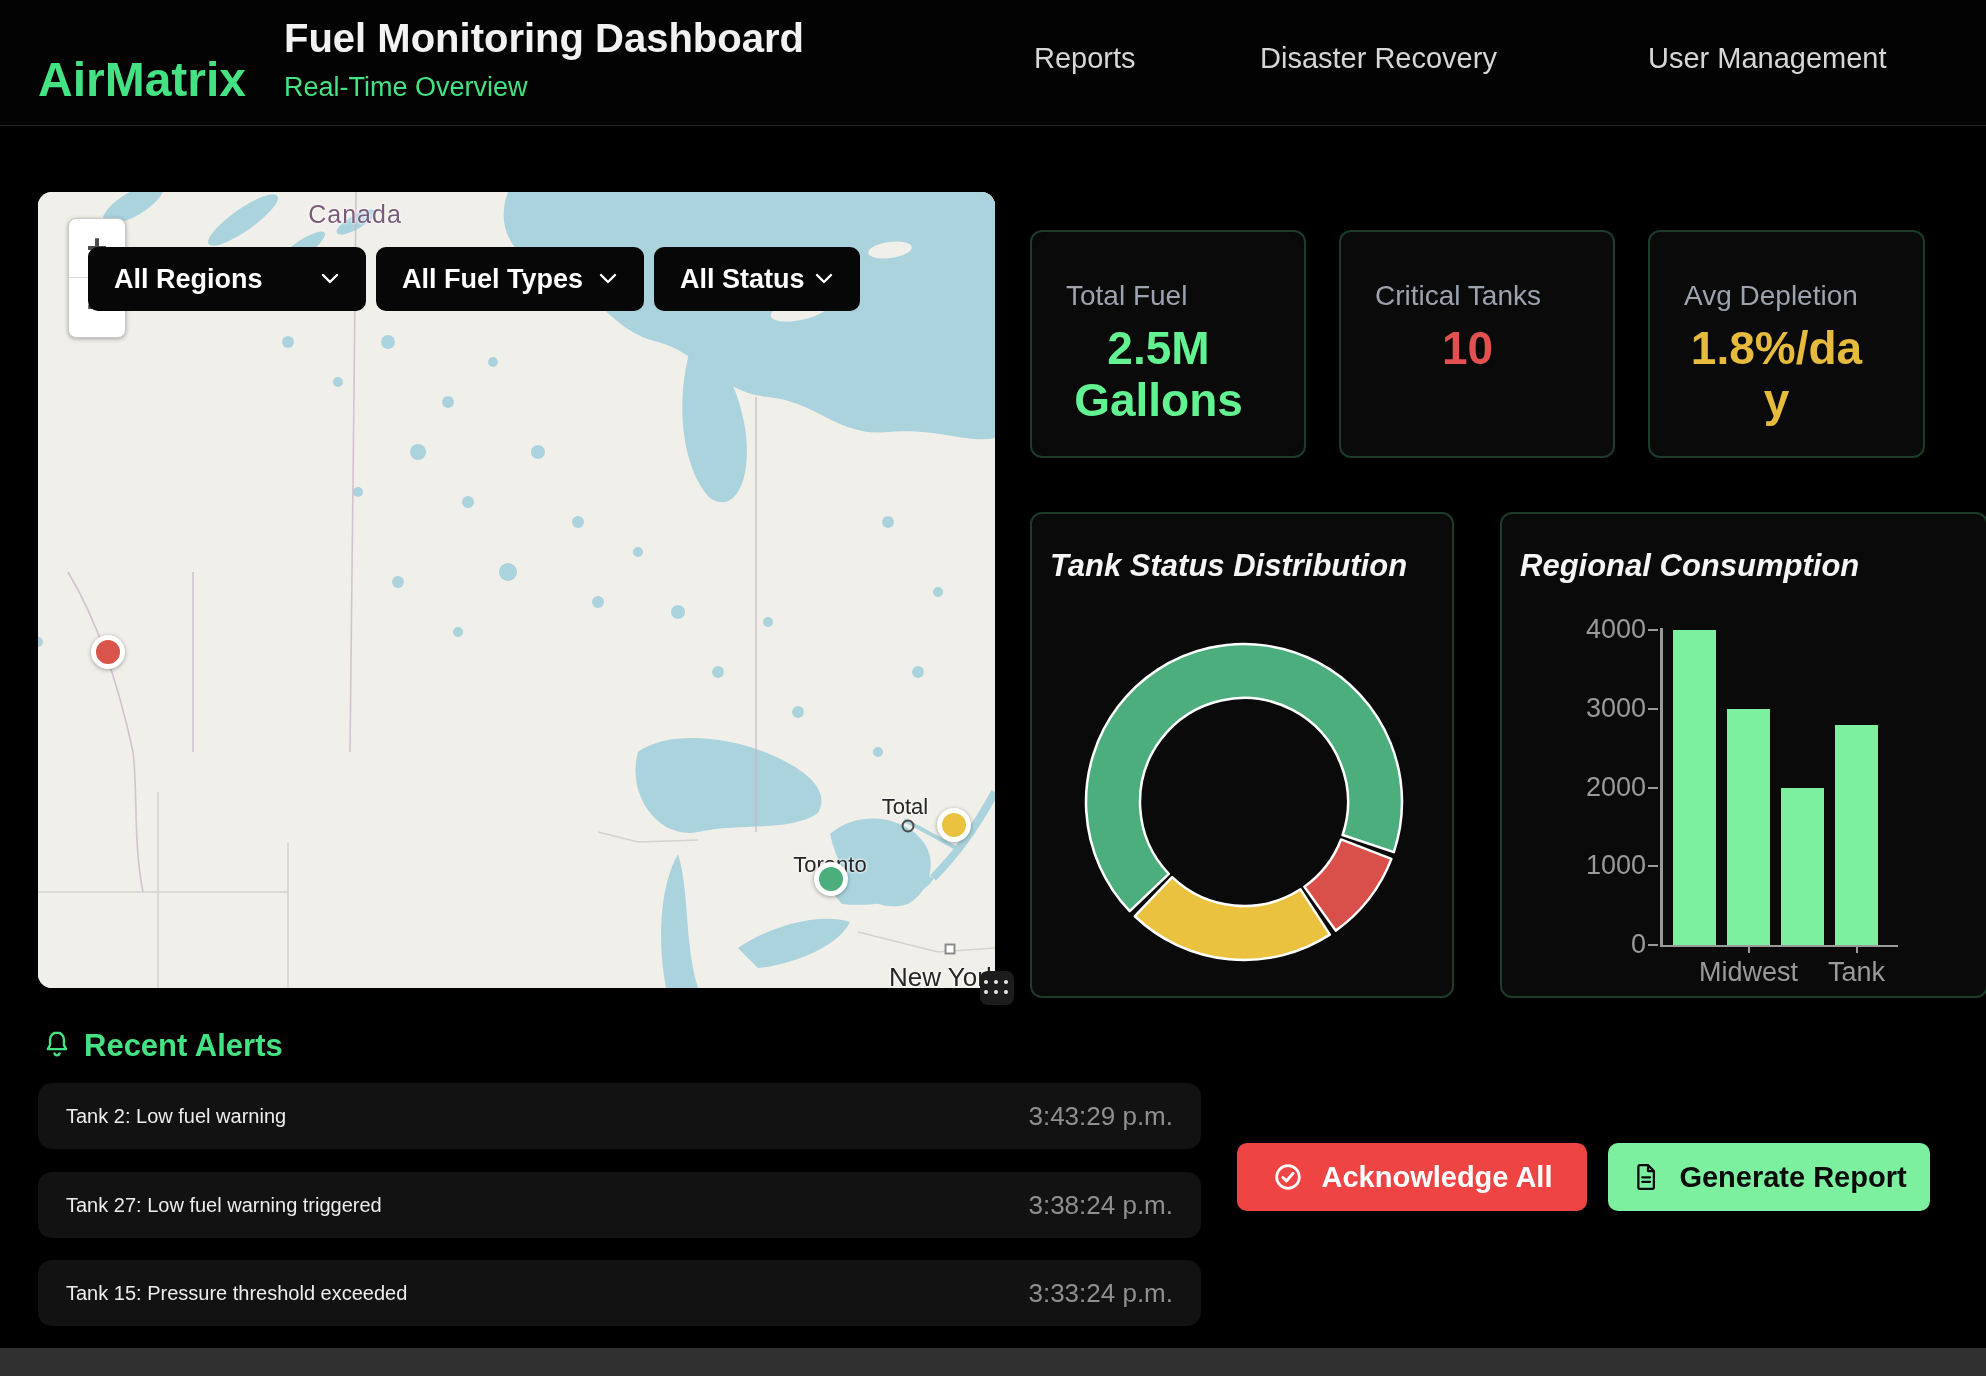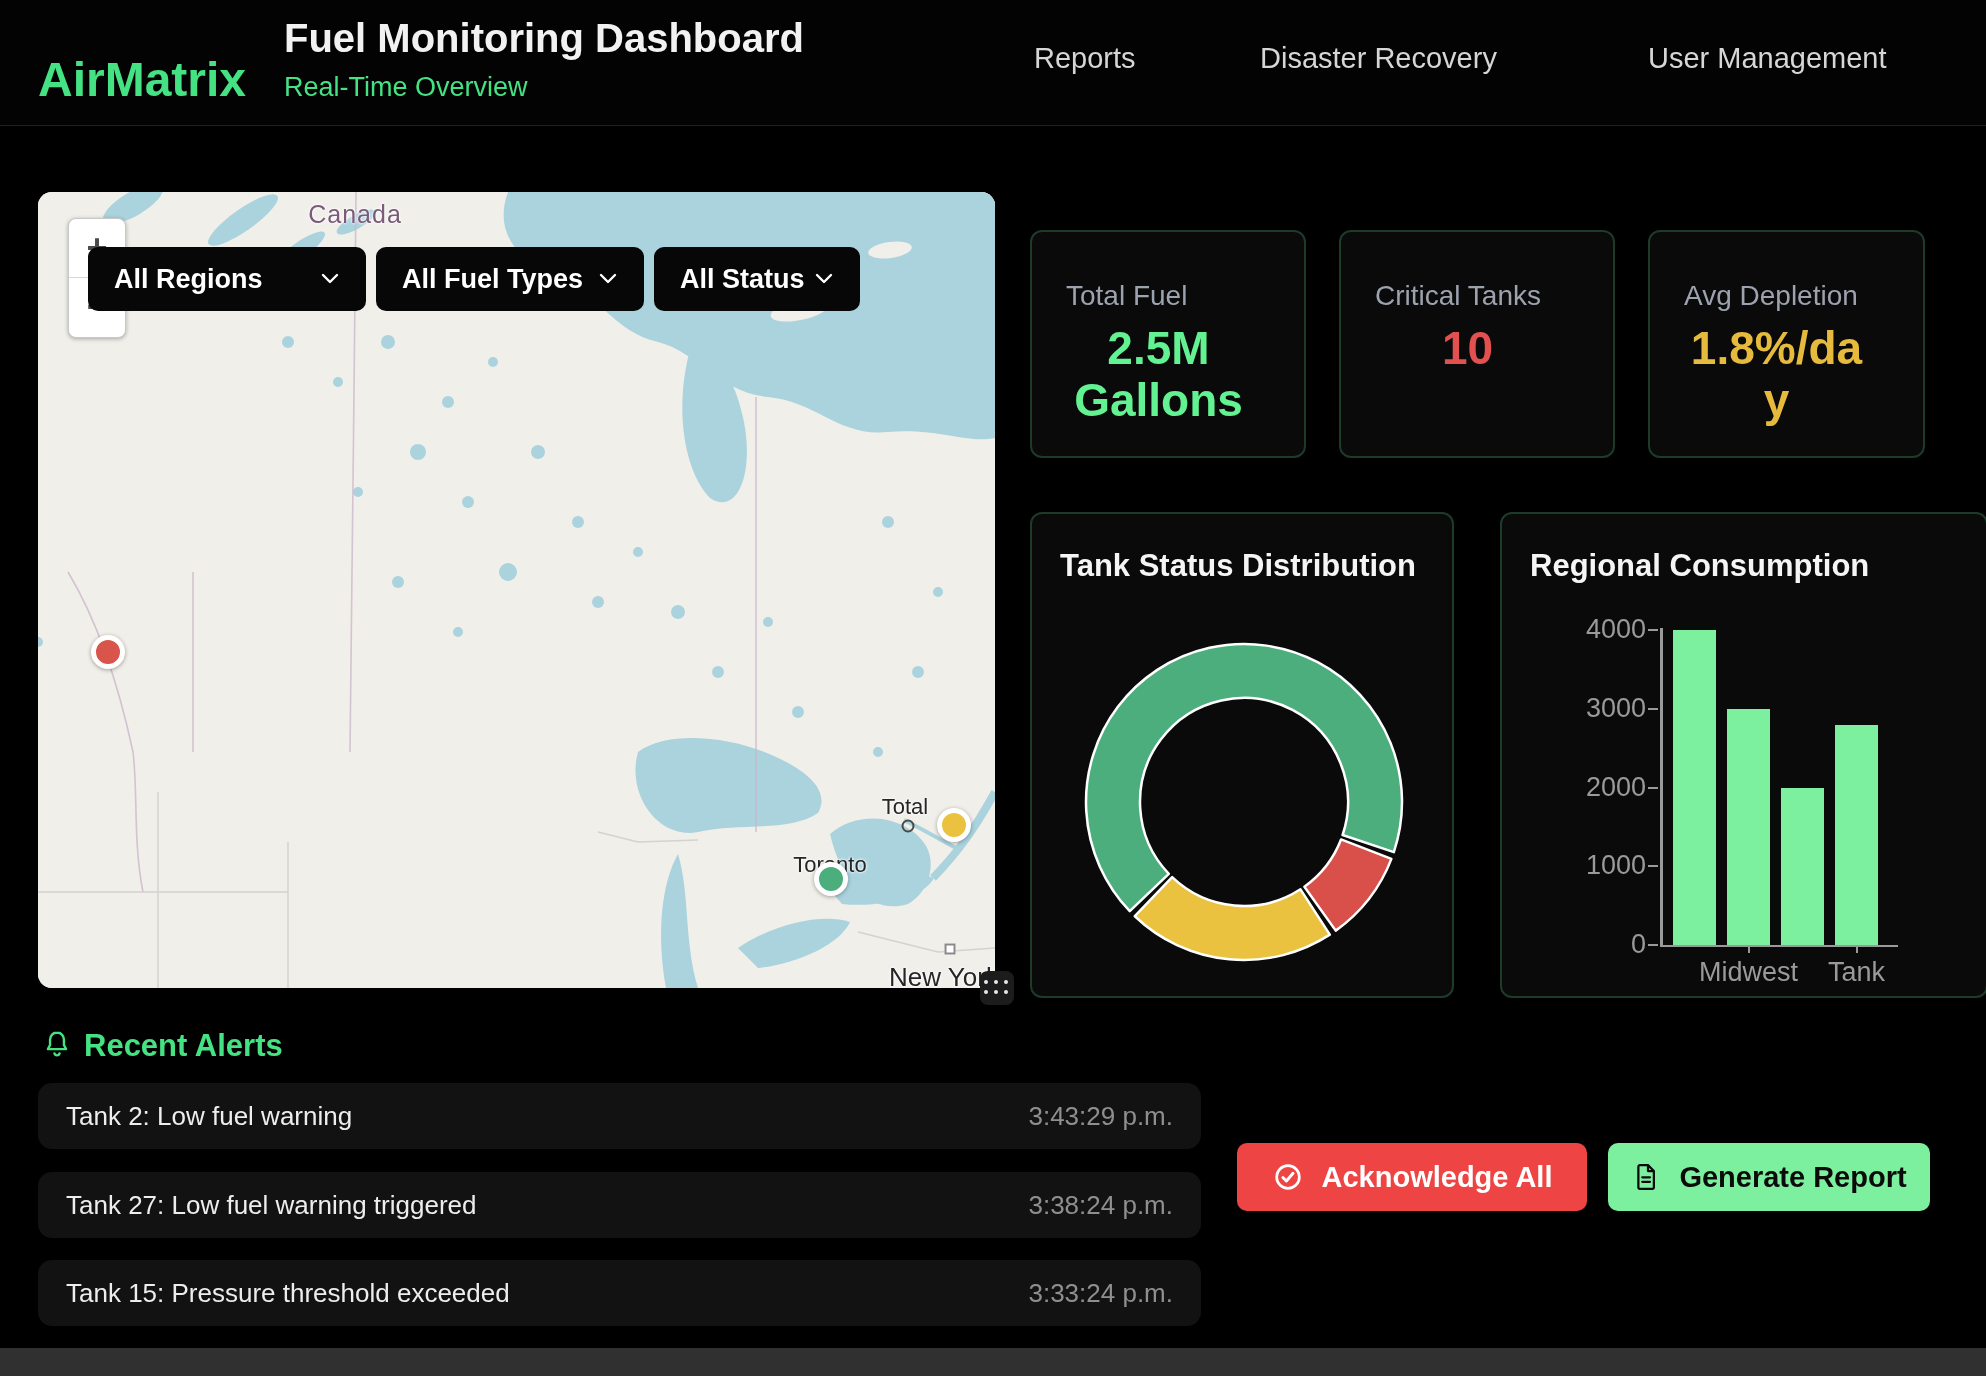--- a/index.html
+++ b/index.html
@@ -52,38 +52,38 @@
   .sc1{left:1030px;width:276px;} .sc2{left:1339px;width:276px;} .sc3{left:1648px;width:277px;}
   .stat-label{position:absolute;left:34px;top:48px;font-size:28px;color:#9ca3af;}
   .stat-value{position:absolute;left:34px;top:90px;font-size:46px;font-weight:700;
               line-height:1.14;width:185px;overflow-wrap:anywhere;text-align:center;}
 
   
   .chart-card{position:absolute;top:512px;height:486px;background:#0a0a0a;
               border:2px solid #1c3b2a;border-radius:12px;box-sizing:border-box;}
   .donut-card{left:1030px;width:424px;}
   .bar-card{left:1500px;width:488px;}
-  .chart-title{position:absolute;left:28px;top:34px;font-size:31px;font-weight:700;color:#f5f5f5;}
+  .chart-title{position:absolute;left:18px;top:34px;font-size:31px;font-weight:700;color:#f5f5f5;font-style:italic;}
   .donut-wrap{position:absolute;left:42px;top:118px;width:340px;height:340px;}
   .bar-canvas{position:absolute;left:0;top:0;width:428px;height:486px;}
   .bar-canvas .ylab{position:absolute;width:100px;text-align:right;font-size:27px;color:#9a9a9a;}
   .bar-canvas .ytick{position:absolute;width:10px;height:2px;background:#9a9a9a;}
   .bar-canvas .xtick{position:absolute;width:2px;height:8px;background:#9a9a9a;}
   .bar-canvas .xlab{position:absolute;width:140px;text-align:center;font-size:27px;color:#9a9a9a;}
   .bar-canvas .bar{position:absolute;}
   .bar-canvas .axis-y{position:absolute;background:#9a9a9a;}
   .bar-canvas .axis-x{position:absolute;background:#9a9a9a;}
 
   
   .alerts-title{position:absolute;left:84px;top:1028px;font-size:31px;font-weight:700;color:#45e283;}
   .bell{position:absolute;left:40px;top:1026px;width:34px;height:38px;}
   .alert-row{position:absolute;left:38px;width:1163px;height:66px;background:#121212;
              border-radius:14px;display:flex;align-items:center;padding:0 28px;box-sizing:border-box;}
   .ar1{top:1083px;} .ar2{top:1172px;} .ar3{top:1260px;}
-  .alert-text{font-size:26px;color:#ededed;}
+  .alert-text{font-size:20px;color:#ededed;}
   .alert-time{margin-left:auto;font-size:26px;color:#8f8f8f;}
 
   
   .btn{position:absolute;top:1143px;height:68px;border-radius:10px;display:flex;align-items:center;
        justify-content:center;gap:18px;font-size:29px;font-weight:700;cursor:pointer;border:none;
        font-family:"Liberation Sans",sans-serif;}
   .btn-ack{left:1237px;width:350px;background:#ef4444;color:#fff;}
   .btn-gen{left:1608px;width:322px;background:#7df0a0;color:#0b0b0b;}
   .btn svg{display:block;}
 

